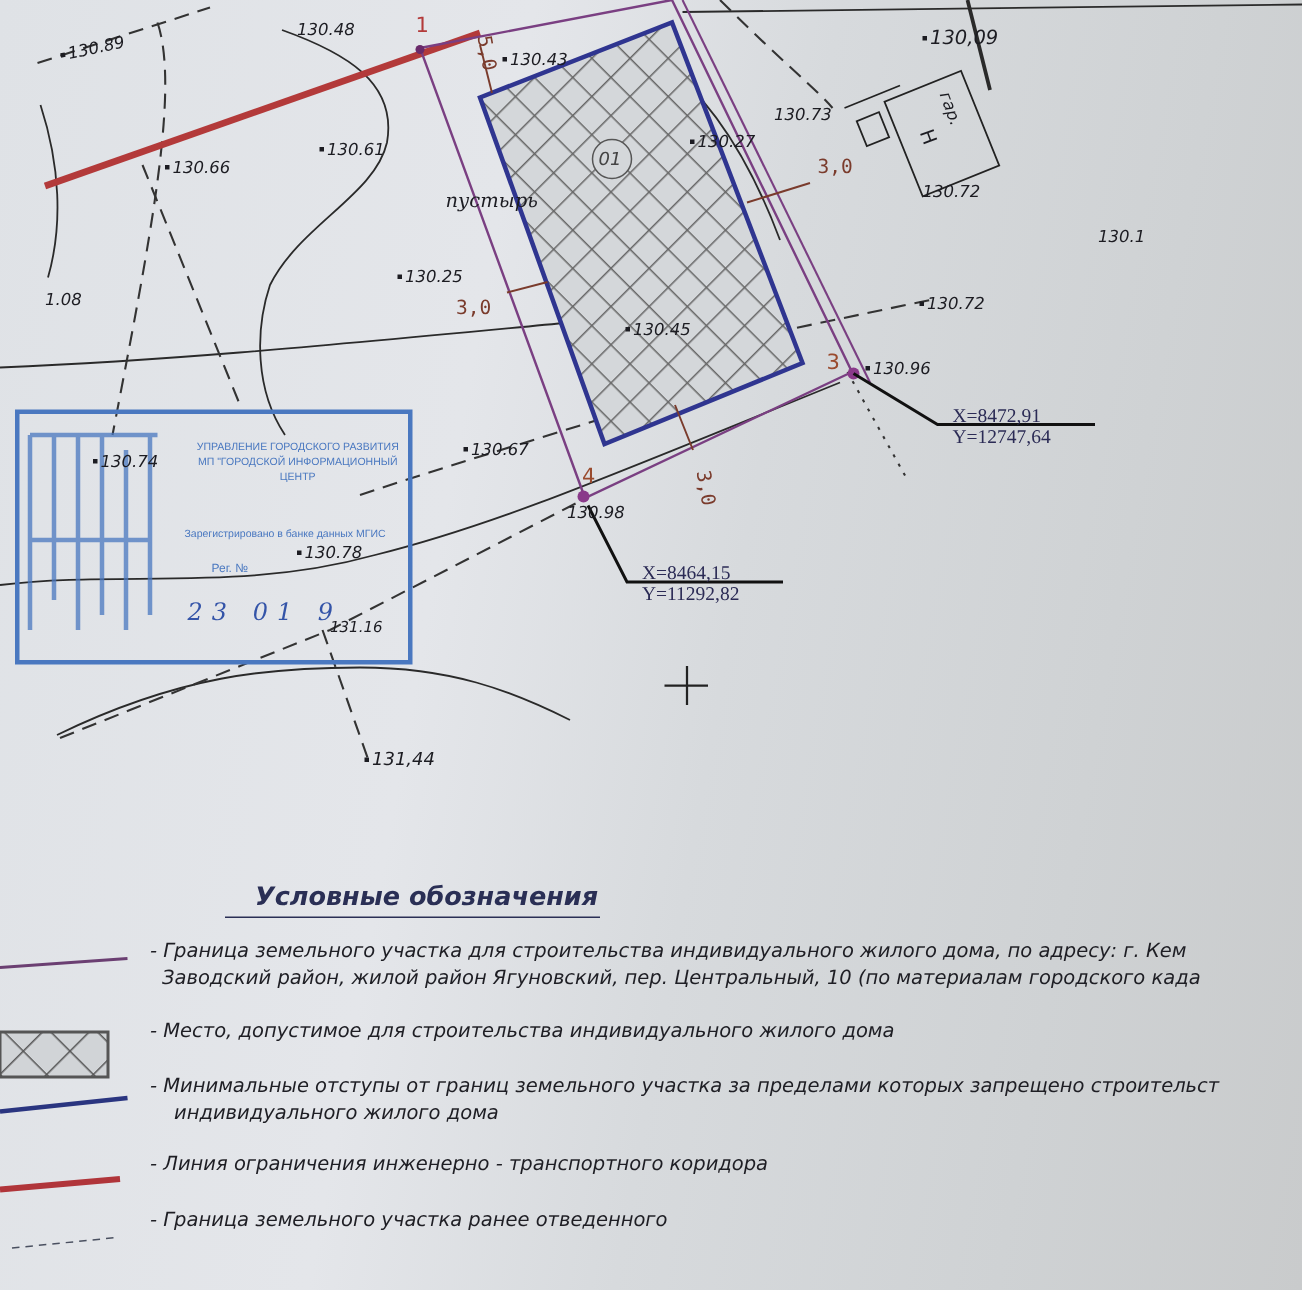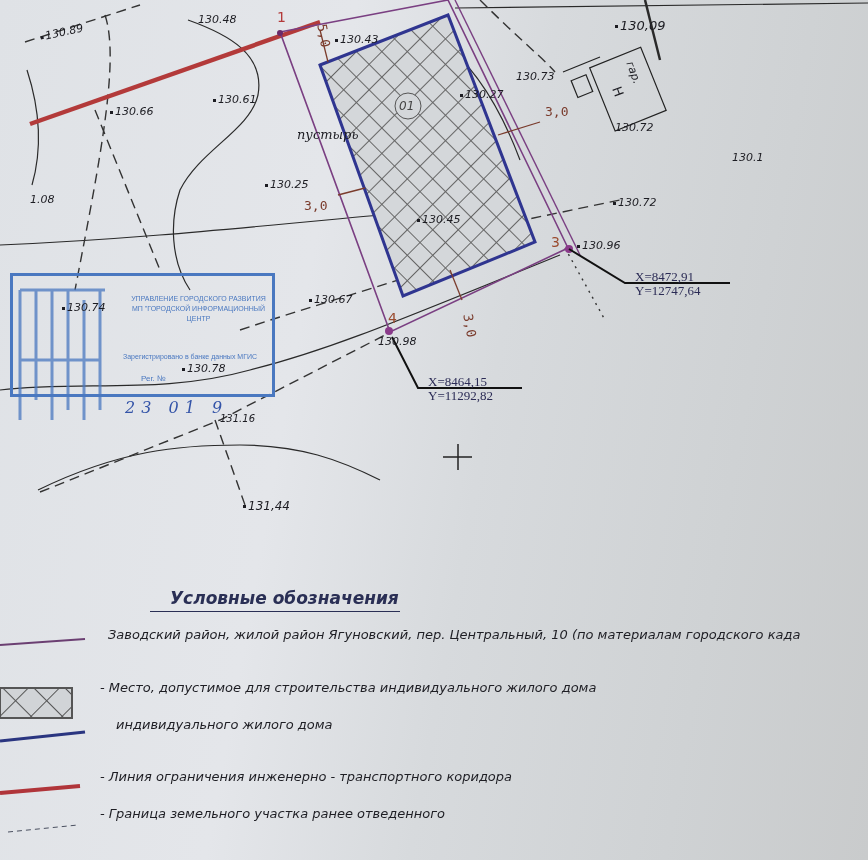--- a/index.html
+++ b/index.html
@@ -6,21 +6,21 @@
   body { width:868px; height:860px; overflow:hidden; background:#d9dcdf; position:relative;
          font-family:"DejaVu Sans", sans-serif; }
   .paper { position:absolute; left:0; top:0; width:868px; height:860px;
            background: linear-gradient(100deg, #dfe2e6 0%, #e4e6ea 35%, #d7dadd 55%, #cfd2d4 80%, #c9cbcc 100%); }
   svg.map { position:absolute; left:0; top:0; }
   .lbl { position:absolute; font-style:italic; font-size:11px; color:#1c1c22; white-space:nowrap; }
   .lbl .dot { display:inline-block; width:3px; height:3px; background:#1c1c22; margin-right:2px; vertical-align:middle; }
   .pt-num { position:absolute; font-size:14px; color:#9a4b2e; font-family:"DejaVu Sans", sans-serif; }
   .dim { position:absolute; font-size:13px; color:#7a3b2c; font-family:"DejaVu Sans Mono", monospace; }
   .coord { position:absolute; font-size:13px; color:#2b2b55; font-family:Liberation Serif, serif; line-height:14px; }
-  .stamp { position:absolute; left:10px; top:273px; width:265px; height:124px; border:3px solid #4a78c0; box-sizing:border-box; }
+  .stamp { position:absolute; left:10px; top:273px; width:265px; height:170px; border:3px solid #4a78c0; box-sizing:border-box; }
   .stamp-text { position:absolute; left:108px; top:18px; width:155px; font-size:7px; color:#4a78c0; text-align:center; line-height:10px; font-family:"Liberation Sans", sans-serif; }
   .stamp-reg { position:absolute; left:110px; top:77px; font-size:7px; color:#4a78c0; font-family:"Liberation Sans", sans-serif; }
   .stamp-regno { position:absolute; left:128px; top:98px; font-size:8px; color:#4a78c0; font-family:"Liberation Sans", sans-serif; }
   .stamp-date { position:absolute; left:112px; top:122px; font-size:16px; color:#3454a8; font-style:italic; font-family:"DejaVu Serif", serif; letter-spacing:6px;text-align:center; }
   .legend-title { position:absolute; left:170px; top:588px; font-size:17px; font-style:italic; color:#2a2f55; font-family:"DejaVu Sans", sans-serif;font-weight:bold; }
   .legend-underline { position:absolute; left:150px; top:611px; width:250px; height:1px; background:#2a2f55; }
   .legend-text { position:absolute; font-size:13px; color:#1e1e24; font-style:italic; font-family:"DejaVu Sans", sans-serif; white-space:nowrap; line-height:18px; }
   .word { position:absolute; font-style:italic; font-size:13px; color:#1c1c22; font-family:"DejaVu Serif", serif; }
 </style>
 </head>
@@ -134,21 +134,21 @@
 <div class="lbl" style="left:516px;top:70px"><span>130.73</span></div>
 <div class="lbl" style="left:615px;top:18px;font-size:13px"><span class="dot"></span><span>130,09</span></div>
 <div class="lbl" style="left:615px;top:121px"><span>130.72</span></div>
 <div class="lbl" style="left:732px;top:151px"><span>130.1</span></div>
 <div class="lbl" style="left:265px;top:178px"><span class="dot"></span><span>130.25</span></div>
 <div class="lbl" style="left:613px;top:196px"><span class="dot"></span><span>130.72</span></div>
 <div class="lbl" style="left:417px;top:213px"><span class="dot"></span><span>130.45</span></div>
 <div class="lbl" style="left:577px;top:239px"><span class="dot"></span><span>130.96</span></div>
 <div class="lbl" style="left:309px;top:293px"><span class="dot"></span><span>130.67</span></div>
 <div class="lbl" style="left:62px;top:301px"><span class="dot"></span><span>130.74</span></div>
-<div class="lbl" style="left:182px;top:362px"><span class="dot"></span><span>130.78</span></div>
+<div class="lbl" style="left:198px;top:362px"><span class="dot"></span><span>130.78</span></div>
 <div class="lbl" style="left:378px;top:335px"><span>130.98</span></div>
 <div class="lbl" style="left:220px;top:413px;font-size:10px"><span>131.16</span></div>
 <div class="lbl" style="left:243px;top:499px;font-size:12px"><span class="dot"></span><span>131,44</span></div>
 
 <div class="lbl" style="left:399px;top:99px;font-size:12px;color:#444">01</div>
 <div class="word" style="left:297px;top:127px">пустырь</div>
 
 <div class="lbl" style="left:622px;top:66px;transform:rotate(70deg);font-size:11px">гар.</div>
 <div class="lbl" style="left:613px;top:84px;transform:rotate(70deg);font-size:13px;font-style:normal">Н</div>
 
@@ -167,26 +167,28 @@
 </div>
 <div class="coord" style="left:428px;top:375px">
   <div>X=8464,15</div>
   <div>Y=11292,82</div>
 </div>
 
 <div class="legend-title">Условные обозначения</div>
 <div class="legend-underline"></div>
 
 <div class="legend-text" style="left:100px;top:626px">
+  <div>- Граница земельного участка  для строительства индивидуального жилого дома, по адресу: г. Кем</div>
   <div style="padding-left:8px">Заводский район, жилой район Ягуновский, пер. Центральный, 10 (по материалам городского када</div>
 </div>
 <div class="legend-text" style="left:100px;top:679px">
   <div>- Место, допустимое для строительства индивидуального жилого дома</div>
 </div>
 <div class="legend-text" style="left:100px;top:716px">
+  <div>- Минимальные отступы от границ земельного участка за пределами которых запрещено строительст</div>
   <div style="padding-left:16px">индивидуального жилого дома</div>
 </div>
 <div class="legend-text" style="left:100px;top:768px">
   <div>- Линия ограничения инженерно - транспортного коридора</div>
 </div>
 <div class="legend-text" style="left:100px;top:805px">
   <div>- Граница земельного участка ранее отведенного</div>
 </div>
 
 </body></html>

